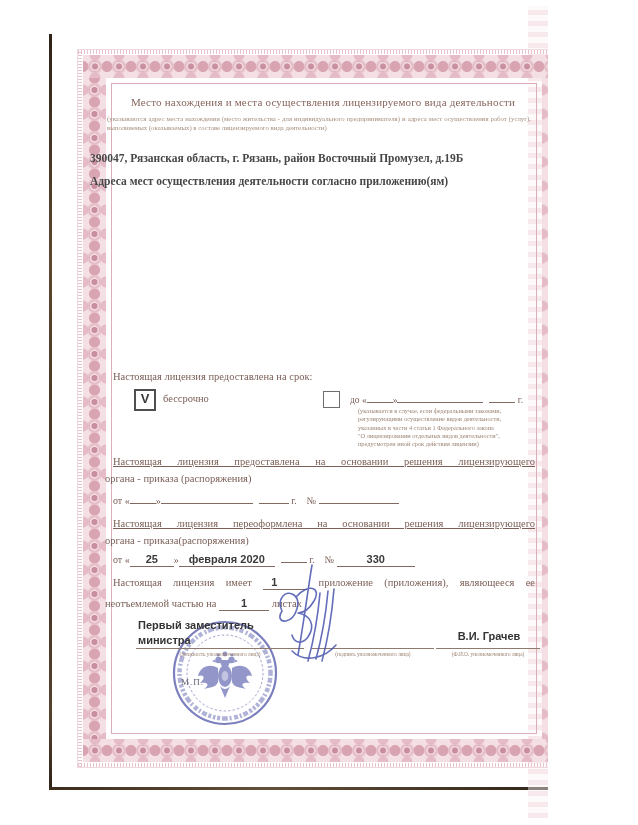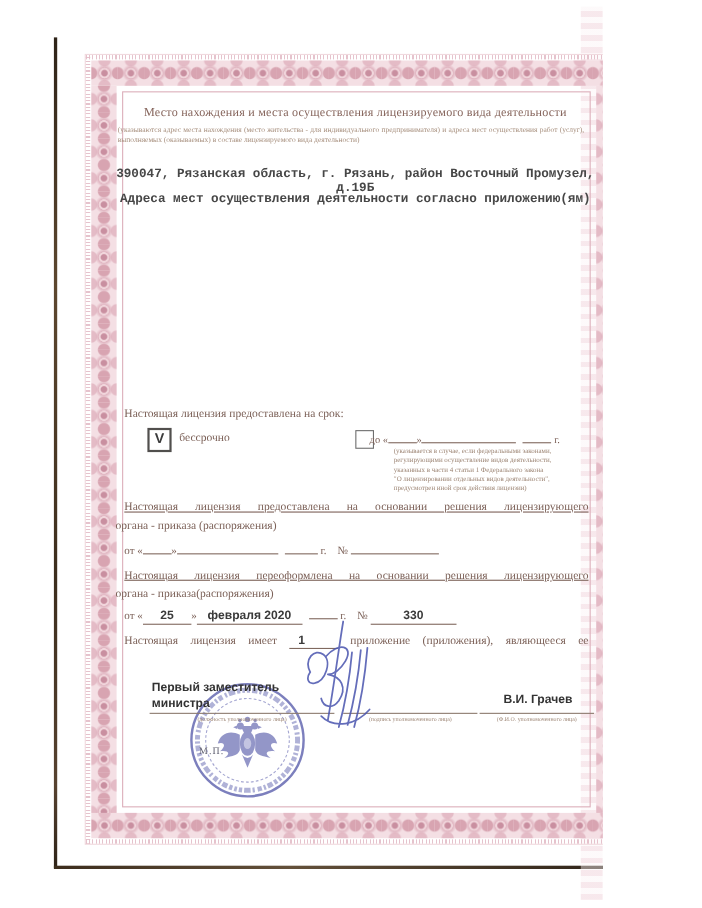--- a/index.html
+++ b/index.html
@@ -41,33 +41,33 @@
     background-size:23px 24px;}
   .band.v.lft{left:5px;} .band.v.rgt{right:5px;}
   .inner-line{position:absolute;inset:33px;border:1px solid #dcaeba;}
 
   
   .abs{position:absolute;}
   .title{left:100px;top:96px;width:446px;text-align:center;font-size:11px;
          letter-spacing:.2px;color:#86655c;}
   .subtitle{left:107px;top:114px;width:424px;font-size:6.8px;line-height:9px;
             color:#a68e7c;text-align:justify;}
-  .addr{left:90px;width:466px;text-align:center;font-family:Liberation Mono, monospace;
+  .addr{left:90px;width:466px;text-align:left;font-family:Liberation Serif, serif;
         font-weight:bold;font-size:11.5px;color:#474747;}
   .a1{top:152px;} .a2{top:175px;}
 
   .serif10{font-size:10.5px;color:#7c6158;}
   .term-label{left:113px;top:371px;}
   .checkbox{background:#fff;}
   .cb1{left:134px;top:389px;width:18px;height:18px;border:2px solid #514f4d;
        text-align:center;font-family:"Liberation Sans",sans-serif;font-weight:bold;
        font-size:13px;color:#3b3b3b;line-height:16px;}
   .cb1-label{left:163px;top:393px;}
   .cb2{left:323px;top:391px;width:15px;height:15px;border:1.5px solid #6e6e6e;}
-  .until-line{left:336px;top:391px;font-size:9.5px;white-space:nowrap;text-align:center;}
+  .until-line{left:350px;top:391px;font-size:9.5px;white-space:nowrap;text-align:center;}
   .until-note{left:358px;top:407px;width:182px;font-size:6.3px;line-height:8.3px;
               color:#9b8372;white-space:pre-line;}
 
   .para{left:105px;width:430px;font-size:10.5px;line-height:15px;color:#7c6158;}
   .jline{text-align:justify;text-align-last:justify;text-indent:8px;text-decoration:underline;}
   .p1l1{top:454px;} .p1l2{top:471px;}
   .p2l1{top:516px;} .p2l2{top:533px;}
 
   .fromline{left:113px;font-size:10px;white-space:nowrap;color:#7c6158;}
   .f1{top:492px;} .f2{top:551px;}
@@ -144,20 +144,23 @@
   </div>
 
   <div class="abs para p2l2">органа - приказа(распоряжения)</div>
   <div class="abs para jline p2l1">Настоящая лицензия переоформлена на основании решения лицензирующего</div>
   <div class="abs fromline f2">
     <span>от «</span><span class="u val vday">25</span><span>»</span><span class="u val vmonth">февраля 2020</span><span class="gap6"></span><span class="u w24"></span> <span>г.</span><span class="gap10"></span><span>№</span> <span class="u val vnum">330</span>
   </div>
 
   <div class="abs att att1">
     <span>Настоящая лицензия имеет</span> <span class="u val vone">1</span> <span>приложение (приложения), являющееся ее</span>
+  </div>
+  <div class="abs att att2">
+    <span>неотъемлемой частью на</span> <span class="u val vone2">1</span> <span>листах</span>
   </div>
 
   <div class="abs signer-title">Первый заместитель
 министра</div>
   <div class="abs signer-name">В.И. Грачев</div>
 
   <div class="abs rule r1"></div>
   <div class="abs rule r2"></div>
   <div class="abs rule r3"></div>
   <div class="abs caption c1">(должность уполномоченного лица)</div>

